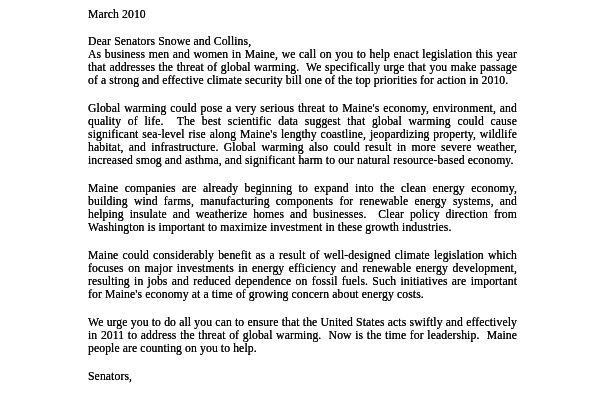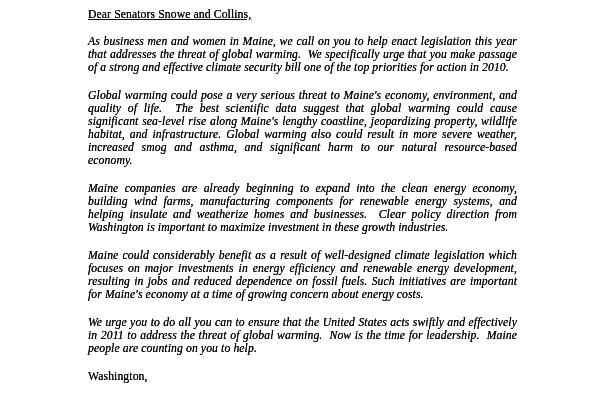--- a/index.html
+++ b/index.html
@@ -31,51 +31,49 @@
     text-shadow: 0 0 0.45px #000;
     letter-spacing: 0.1px;
   }
 
   .letter-date {
     margin-bottom: 14px;
     white-space: pre-wrap;
   }
 
   .letter-salutation {
-    margin-bottom: 14px;
     white-space: pre-wrap;
-    text-decoration: underline;
   }
 
   .letter-paragraph {
     margin-bottom: 15px;
     text-align: justify;
     white-space: pre-wrap;
-    font-style: italic;
   }
 
   .letter-closing {
     white-space: pre-wrap;
   }
 </style>
 </head>
 <body>
 
 <div class="letter-page">
   <div class="letter-body">
 
+    <div class="letter-date">March 2010</div>
 
     <div class="letter-salutation">Dear Senators Snowe and Collins,</div>
 
     <div class="letter-paragraph">As business men and women in Maine, we call on you to help enact legislation this year that addresses the threat of global warming.  We specifically urge that you make passage of a strong and effective climate security bill one of the top priorities for action in 2010.</div>
 
     <div class="letter-paragraph">Global warming could pose a very serious threat to Maine's economy, environment, and quality of life.  The best scientific data suggest that global warming could cause significant sea-level rise along Maine's lengthy coastline, jeopardizing property, wildlife habitat, and infrastructure. Global warming also could result in more severe weather, increased smog and asthma, and significant harm to our natural resource-based economy.</div>
 
     <div class="letter-paragraph">Maine companies are already beginning to expand into the clean energy economy, building wind farms, manufacturing components for renewable energy systems, and helping insulate and weatherize homes and businesses.  Clear policy direction from Washington is important to maximize investment in these growth industries.</div>
 
     <div class="letter-paragraph">Maine could considerably benefit as a result of well-designed climate legislation which focuses on major investments in energy efficiency and renewable energy development, resulting in jobs and reduced dependence on fossil fuels. Such initiatives are important for Maine's economy at a time of growing concern about energy costs.</div>
 
     <div class="letter-paragraph">We urge you to do all you can to ensure that the United States acts swiftly and effectively in 2011 to address the threat of global warming.  Now is the time for leadership.  Maine people are counting on you to help.</div>
 
-    <div class="letter-closing">Washington,</div>
+    <div class="letter-closing">Senators,</div>
 
   </div>
 </div>
 
 </body></html>

